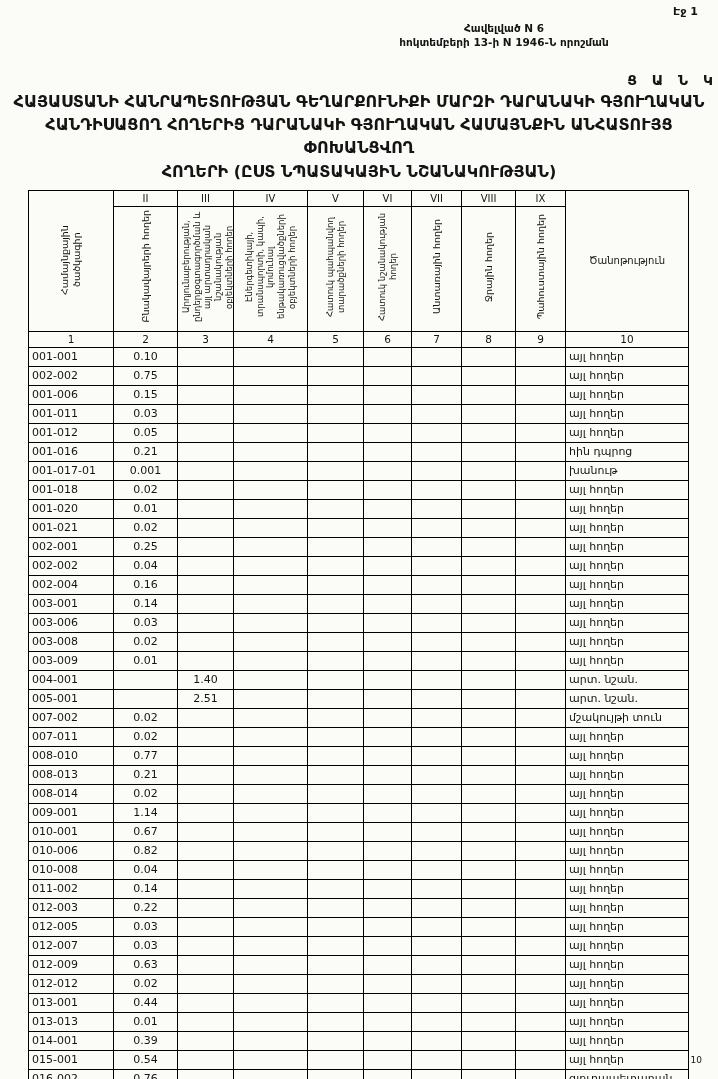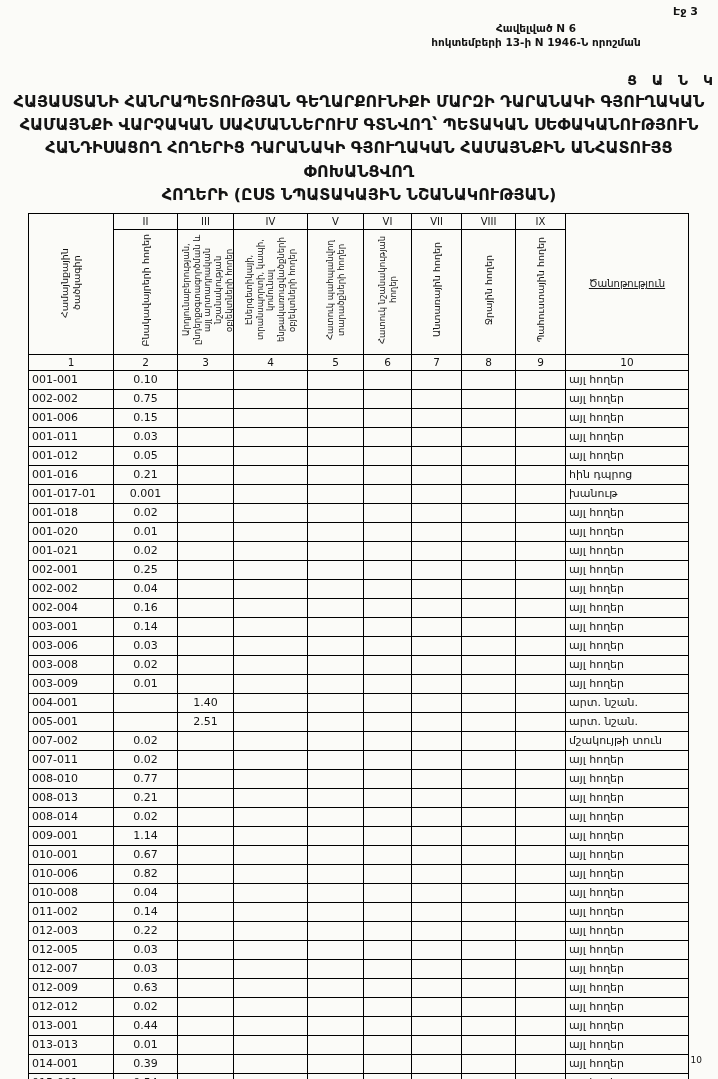--- a/index.html
+++ b/index.html
@@ -9,21 +9,21 @@
     background:#fbfbf8;
     font-family:"DejaVu Sans","Liberation Sans",sans-serif;
     color:#141414;
     overflow:hidden;
   }
   .page-num-top {
     position:absolute; top:5px; right:20px;
     font-size:11px; font-weight:bold;
   }
   .appendix {
-    position:absolute; top:22px; right:12px;
+    position:absolute; top:22px; right:44px;
     width:340px; text-align:center;
     font-size:10.5px; font-weight:bold; line-height:1.3;
   }
   .doc-title {
     padding-top:72px;
     text-align:right;
     font-size:14px; font-weight:bold;
     letter-spacing:5px;
   }
   .subtitle {
@@ -42,21 +42,21 @@
     border:1px solid #000;
     padding:0 3px;
     overflow:hidden;
   }
   tr.numerals th {
     height:15px; font-size:10px; font-weight:normal; text-align:center;
   }
   tr.col-titles th {
     height:124px; vertical-align:middle; text-align:center; font-weight:normal;
   }
-  th.tall { vertical-align:middle; text-align:center; font-weight:normal;text-decoration:underline; }
+  th.tall { vertical-align:middle; text-align:center; font-weight:normal; }
   .vert {
     display:inline-block;
     writing-mode:vertical-rl;
     transform:rotate(180deg);
     font-size:8.5px;
     line-height:1.25;
     max-height:118px;
     font-weight:normal;
   }
   .vert.big { font-size:9.5px; }
@@ -75,32 +75,31 @@
   .page-num-bottom {
     position:absolute; right:16px; bottom:14px;
     font-size:9px;
   }
 </style>
 </head>
 <body>
 
 <div class="page">
 
-  <div class="page-num-top">Էջ 3</div>
+  <div class="page-num-top">Էջ 1</div>
 
   <div class="appendix">
     <div>Հավելված N 6</div>
     <div>հոկտեմբերի 13-ի N 1946-Ն որոշման</div>
   </div>
 
   <div class="doc-title">Ց Ա Ն Կ</div>
 
   <div class="subtitle">
     <div>ՀԱՅԱՍՏԱՆԻ ՀԱՆՐԱՊԵՏՈՒԹՅԱՆ ԳԵՂԱՐՔՈՒՆԻՔԻ ՄԱՐԶԻ ԴԱՐԱՆԱԿԻ ԳՅՈՒՂԱԿԱՆ</div>
-    <div>ՀԱՄԱՅՆՔԻ ՎԱՐՉԱԿԱՆ ՍԱՀՄԱՆՆԵՐՈՒՄ ԳՏՆՎՈՂ՝ ՊԵՏԱԿԱՆ ՍԵՓԱԿԱՆՈՒԹՅՈՒՆ</div>
     <div>ՀԱՆԴԻՍԱՑՈՂ ՀՈՂԵՐԻՑ ԴԱՐԱՆԱԿԻ ԳՅՈՒՂԱԿԱՆ ՀԱՄԱՅՆՔԻՆ ԱՆՀԱՏՈՒՅՑ ՓՈԽԱՆՑՎՈՂ</div>
     <div>ՀՈՂԵՐԻ (ԸՍՏ ՆՊԱՏԱԿԱՅԻՆ ՆՇԱՆԱԿՈՒԹՅԱՆ)</div>
   </div>
 
   <table class="land">
     <colgroup>
       <col style="width:85px">
         <col style="width:64px">
         <col style="width:56px">
       <col style="width:74px">

